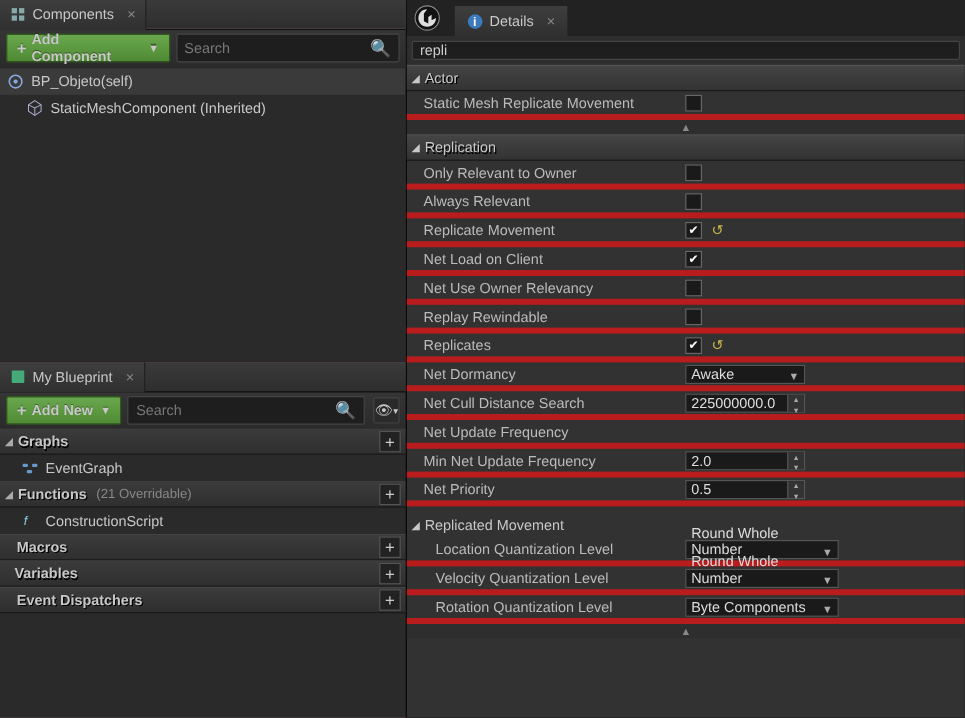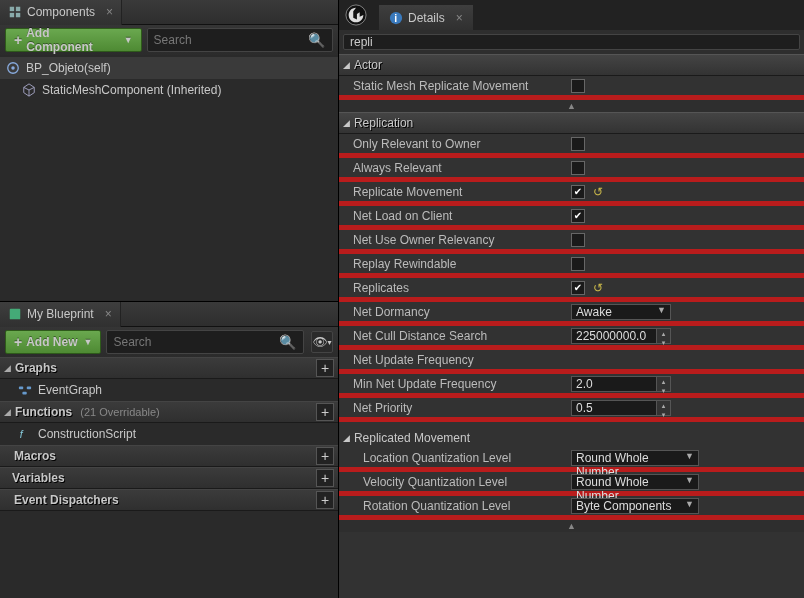--- a/index.html
+++ b/index.html
@@ -41,21 +41,21 @@
 .section-hdr .tri{font-size:9px}
 .section-hdr .title{font-weight:normal;text-shadow:1px 1px 0 #000}
 .prop-row{display:flex;align-items:center;height:24px;border-bottom:5px solid #b91c1c}
 .prop-label{width:228px;padding-left:14px;color:#bbb}
 .prop-label.indent{padding-left:24px}
 .prop-val{flex:1;padding-left:4px;display:flex;align-items:center;gap:4px}
 .chk{width:14px;height:14px;background:#1a1a1a;border:1px solid #666;display:flex;align-items:center;justify-content:center;cursor:pointer}
 .chk.on::after{content:"✔";color:#fff;font-size:10px}
 .revert{color:#c9b84a;font-size:12px;margin-left:4px}
 .collapse-arrow{height:12px;display:flex;align-items:center;justify-content:center;color:#888;font-size:9px;background:#2e2e2e}
-.num-box,.dd-box{height:16px;width:100px;background:#1a1a1a;border:1px solid #555;display:flex;align-items:flex-start;padding:0 4px;position:relative}
+.num-box,.dd-box{height:16px;width:100px;background:#1a1a1a;border:1px solid #555;display:flex;align-items:flex-end;padding:0 4px;position:relative}
 .num-box span,.dd-box span{flex:1;color:#ddd}
 .spin{position:absolute;right:0;top:0;bottom:0;width:14px;background:#333;border-left:1px solid #555;display:flex;flex-direction:column}
 .spin::before{content:"▴";font-size:7px;color:#aaa;text-align:center;line-height:9px}
 .spin::after{content:"▾";font-size:7px;color:#aaa;text-align:center;line-height:9px}
 .dd-box .caret{position:absolute;right:4px;font-size:9px;color:#aaa}
 .dd-box.wide{width:128px}
 .sub-hdr{height:20px;display:flex;align-items:center;padding-left:4px;gap:4px;color:#bbb}
 .sub-hdr .tri{font-size:9px}
 svg.ico{width:14px;height:14px}
 </style>

